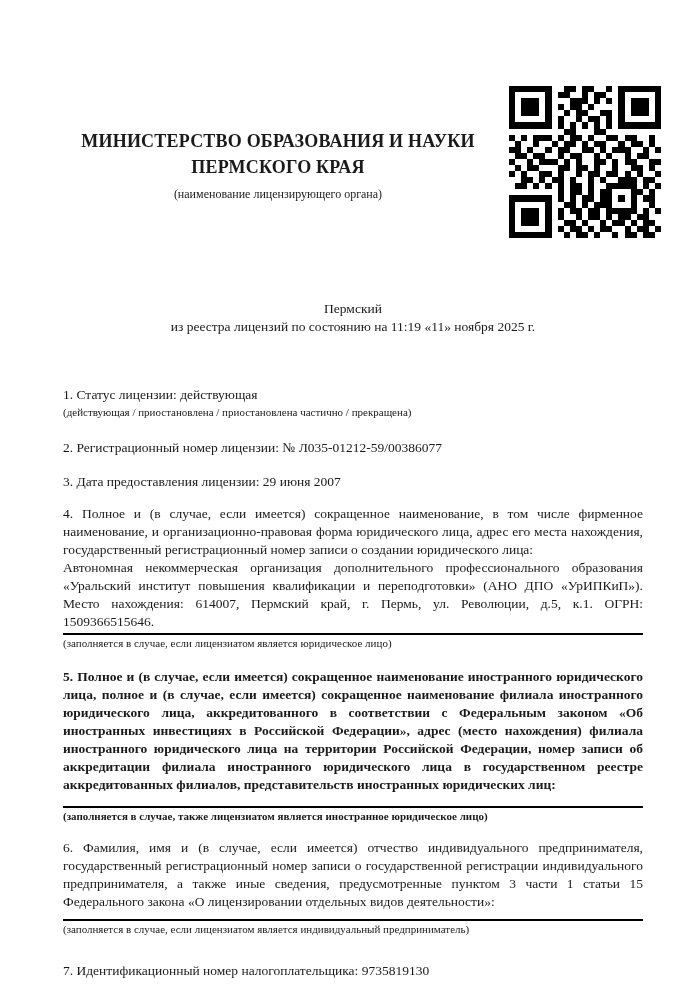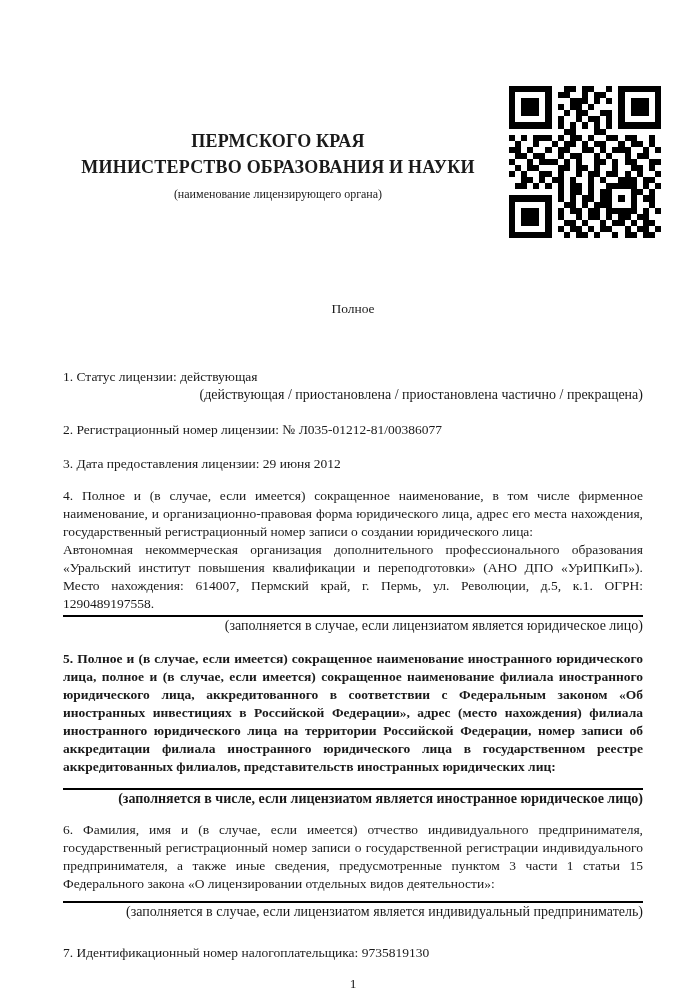--- a/index.html
+++ b/index.html
@@ -37,42 +37,42 @@
     top: 86px;
     width: 152px;
     height: 152px;
   }
   .qr svg { display: block; width: 152px; height: 152px; }
   
   .title-block { margin-top: 48px; text-align: center; font-size: 13.5px; line-height: 18px; }
   
   .line  { font-size: 13.5px; line-height: 18px; }
   .para  { font-size: 13.5px; line-height: 18px; text-align: justify; }
-  .caption { font-size: 14px; line-height: 13px; text-align: right; margin-top: 2px; }
+  .caption { font-size: 11px; line-height: 13px; text-align: left; margin-top: 2px; }
   .rule { border-top: 2px solid #000; width: 100%; }
   .mt36 { margin-top: 50px; font-family: Liberation Serif, serif; }
   .mt26 { margin-top: 26px; }
   .mt20 { margin-top: 20px; }
   .mt18 { margin-top: 18px; font-weight: bold; }
   .mt16 { margin-top: 16px; }
   .mt14 { margin-top: 14px; }
   .mt12 { margin-top: 12px; }
   .mt8  { margin-top: 8px; }
   .mt2  { margin-top: 2px; }
   .page-number { margin-top: 14px; text-align: center; font-size: 13.5px; }
 </style>
 </head>
 <body>
 
 <div class="page">
 
   <header class="header">
     <div class="ministry">
+      <div class="ministry-name">МИНИСТЕРСТВО ОБРАЗОВАНИЯ И НАУКИ</div>
       <div class="ministry-name">ПЕРМСКОГО КРАЯ</div>
-      <div class="ministry-name">МИНИСТЕРСТВО ОБРАЗОВАНИЯ И НАУКИ</div>
       <div class="ministry-caption">(наименование лицензирующего органа)</div>
     </div>
     <div class="qr">
         <svg viewBox="0 0 25 25" shape-rendering="crispEdges" fill="#000000">
           <rect x="0" y="0" width="1" height="1"></rect>
           <rect x="1" y="0" width="1" height="1"></rect>
           <rect x="2" y="0" width="1" height="1"></rect>
           <rect x="3" y="0" width="1" height="1"></rect>
           <rect x="4" y="0" width="1" height="1"></rect>
           <rect x="5" y="0" width="1" height="1"></rect>
@@ -400,45 +400,46 @@
           <rect x="17" y="24" width="1" height="1"></rect>
           <rect x="19" y="24" width="1" height="1"></rect>
           <rect x="20" y="24" width="1" height="1"></rect>
           <rect x="22" y="24" width="1" height="1"></rect>
           <rect x="23" y="24" width="1" height="1"></rect>
         </svg>
       </div>
   </header>
 
   <section class="title-block">
-    <div>Полное</div>
+    <div>Пермский</div>
+    <div>из реестра лицензий по состоянию на 11:19 «11» ноября 2025 г.</div>
   </section>
 
   <section>
 
     <div class="mt36">
       <p class="line">1. Статус лицензии: действующая</p>
       <p class="caption">(действующая / приостановлена / приостановлена частично / прекращена)</p>
     </div>
 
-    <p class="line mt20">2. Регистрационный номер лицензии: № Л035-01212-81/00386077</p>
-
-    <p class="line mt16">3. Дата предоставления лицензии: 29 июня 2012</p>
+    <p class="line mt20">2. Регистрационный номер лицензии: № Л035-01212-59/00386077</p>
+
+    <p class="line mt16">3. Дата предоставления лицензии: 29 июня 2007</p>
 
     <div class="mt14">
       <p class="para">4. Полное и (в случае, если имеется) сокращенное наименование, в том числе фирменное наименование, и организационно-правовая форма юридического лица, адрес его места нахождения, государственный регистрационный номер записи о создании юридического лица:</p>
-      <p class="para">Автономная некоммерческая организация дополнительного профессионального образования «Уральский институт повышения квалификации и переподготовки» (АНО ДПО «УрИПКиП»). Место нахождения: 614007, Пермский край, г. Пермь, ул. Революции, д.5, к.1. ОГРН: 1290489197558.</p>
+      <p class="para">Автономная некоммерческая организация дополнительного профессионального образования «Уральский институт повышения квалификации и переподготовки» (АНО ДПО «УрИПКиП»). Место нахождения: 614007, Пермский край, г. Пермь, ул. Революции, д.5, к.1. ОГРН: 1509366515646.</p>
       <div class="rule mt2"></div>
       <p class="caption">(заполняется в случае, если лицензиатом является юридическое лицо)</p>
     </div>
 
     <div class="mt18">
       <p class="para">5. Полное и (в случае, если имеется) сокращенное наименование иностранного юридического лица, полное и (в случае, если имеется) сокращенное наименование филиала иностранного юридического лица, аккредитованного в соответствии с Федеральным законом «Об иностранных инвестициях в Российской Федерации», адрес (место нахождения) филиала иностранного юридического лица на территории Российской Федерации, номер записи об аккредитации филиала иностранного юридического лица в государственном реестре аккредитованных филиалов, представительств иностранных юридических лиц:</p>
       <div class="rule mt12"></div>
-      <p class="caption">(заполняется в числе, если лицензиатом является иностранное юридическое лицо)</p>
+      <p class="caption">(заполняется в случае, также лицензиатом является иностранное юридическое лицо)</p>
     </div>
 
     <div class="mt16">
       <p class="para">6. Фамилия, имя и (в случае, если имеется) отчество индивидуального предпринимателя, государственный регистрационный номер записи о государственной регистрации индивидуального предпринимателя, а также иные сведения, предусмотренные пунктом 3 части 1 статьи 15 Федерального закона «О лицензировании отдельных видов деятельности»:</p>
       <div class="rule mt8"></div>
       <p class="caption">(заполняется в случае, если лицензиатом является индивидуальный предприниматель)</p>
     </div>
 
     <p class="line mt26">7. Идентификационный номер налогоплательщика: 9735819130</p>
 

